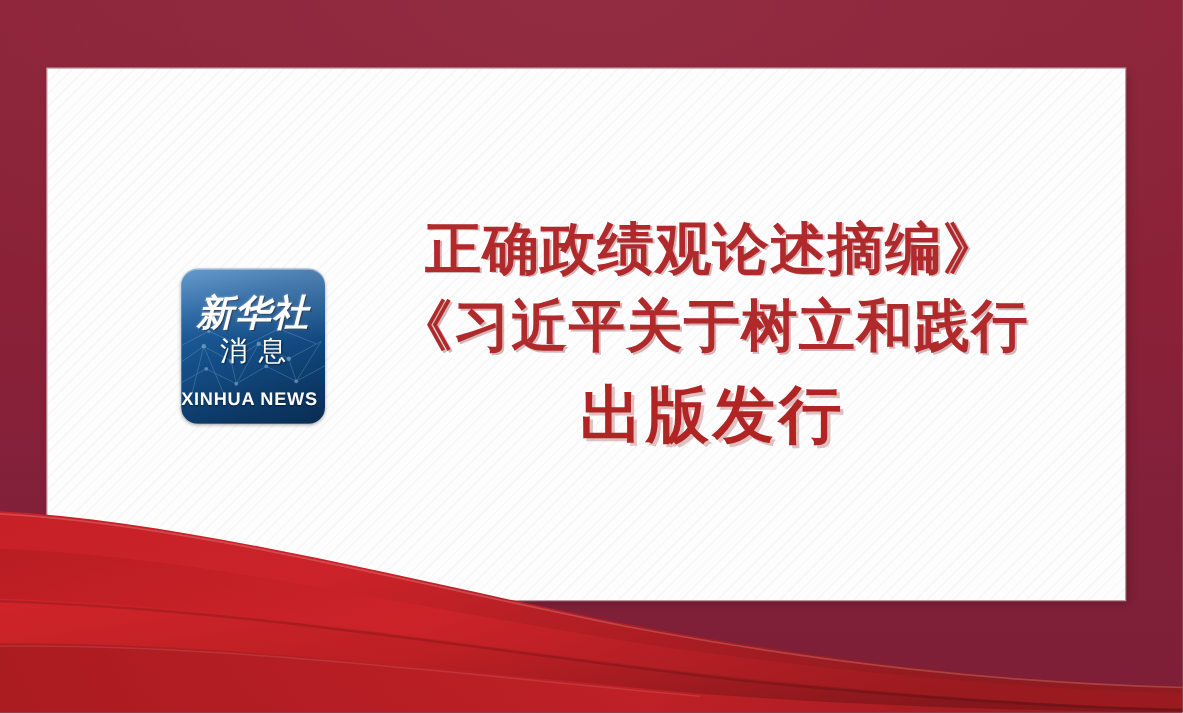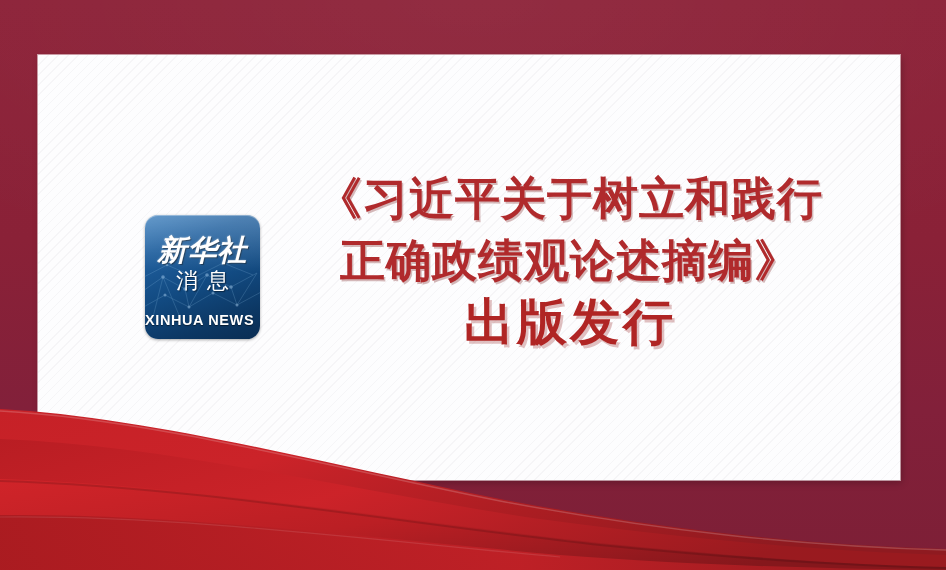--- a/index.html
+++ b/index.html
@@ -141,20 +141,21 @@
     font-family: "Liberation Serif", serif;
     font-weight: 700;
     font-size: 45px;
     line-height: 62px;
     color: #b02a2c;
     letter-spacing: 1px;
     white-space: nowrap;
     text-shadow: 1.5px 1.5px 0 rgba(120,25,25,.30);
   }
   .subtitle-line {
+    margin-top: 10px;
     font-family: "Liberation Sans", sans-serif;
     font-weight: 700;
     font-size: 50px;
     line-height: 60px;
     color: #b02524;
     letter-spacing: 3px;
     white-space: nowrap;
     text-shadow: 2.5px 2.5px 0 rgba(150,35,35,.28);
   }
 
@@ -204,22 +205,22 @@
         <circle cx="78" cy="48" r="1.3"></circle>
       </g>
     </svg>
     <div class="logo-gloss"></div>
     <div class="logo-cn">新华社</div>
     <div class="logo-cn2">消息</div>
     <div class="logo-en">XINHUA NEWS</div>
   </div>
 
   <div class="headline">
+    <div class="title-line">正确政绩观论述摘编》</div>
     <div class="title-line">《习近平关于树立和践行</div>
-    <div class="title-line">正确政绩观论述摘编》</div>
     <div class="subtitle-line">出版发行</div>
   </div>
 
   <div class="waves">
     <svg width="946" height="175" viewBox="0 0 946 175" aria-hidden="true">
       <defs>
         <linearGradient id="gA" x1="0" y1="0" x2="1" y2="0.5">
           <stop offset="0%" stop-color="#c62127"></stop>
           <stop offset="35%" stop-color="#cb2329"></stop>
           <stop offset="70%" stop-color="#ab1d22"></stop>

